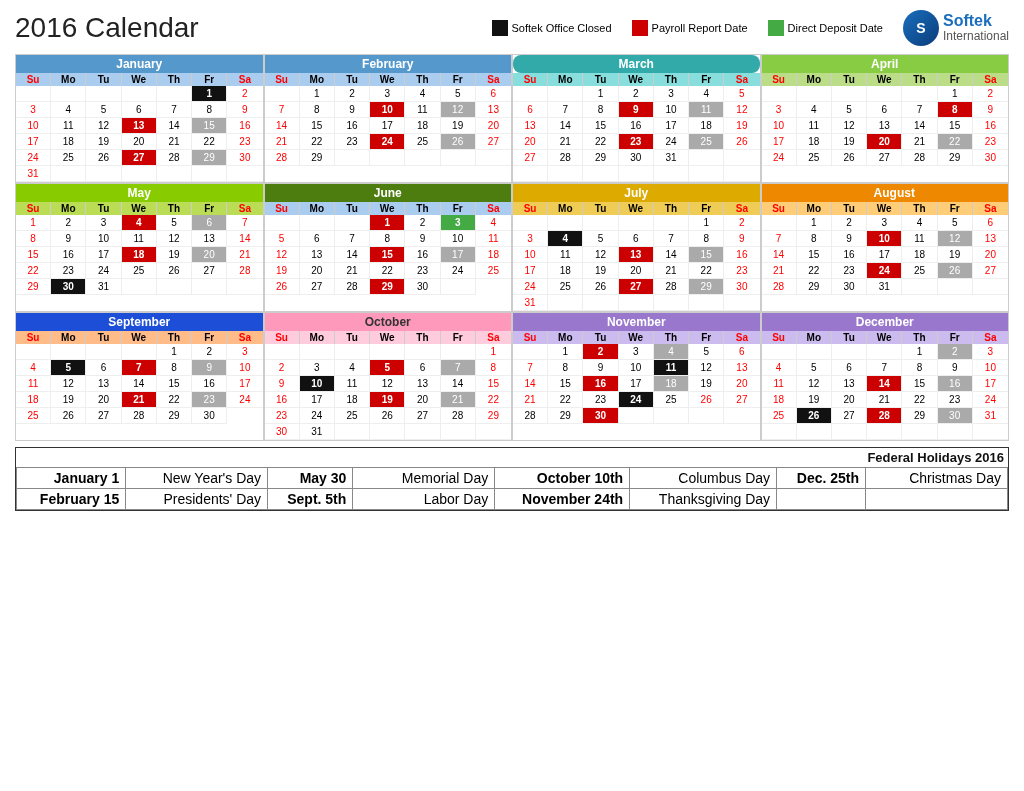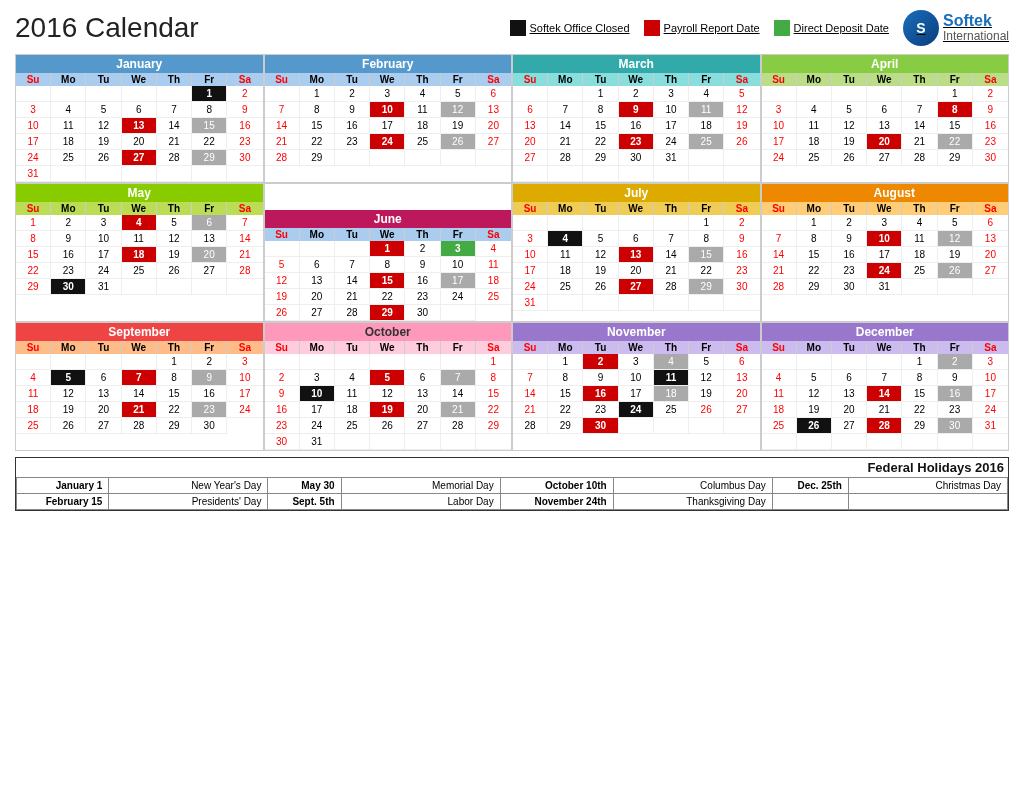--- a/index.html
+++ b/index.html
@@ -18,22 +18,21 @@
       margin-bottom: 8px;
     }
     .title {
       font-size: 28px;
       font-weight: normal;
       color: #222;
     }
     .legend {
       display: flex;
       align-items: center;
-      gap: 14px;
-      text-decoration: underline;
+      gap: 20px;
     }
     .legend-item {
       display: flex;
       align-items: center;
       gap: 4px;
       font-size: 11px;
     }
     .legend-box {
       width: 16px;
       height: 16px;
@@ -139,45 +138,45 @@
     }
     .holidays-title {
       font-size: 13px;
       font-weight: bold;
       padding: 2px 4px;
       color: #111;
     }
     .holidays-table {
       width: 100%;
       border-collapse: collapse;
-      font-size: 10px;
+      font-size: 14px;
     }
     .holidays-table td {
       padding: 2px 6px;
       border: 1px solid #888;
       vertical-align: top;
     }
     .holidays-table td.hdate {
       font-weight: bold;
       white-space: nowrap;
     }
     .holidays-table td.hname {
       min-width: 120px;
     }
 
     
     .jan-hdr { background: #5599cc; }
     .feb-hdr { background: #5599cc; }
-    .mar-hdr { background: #33aaaa; }
+    .mar-hdr { background: #33aaaa; border-radius: 8px; }
     .apr-hdr { background: #88cc44; }
     .may-hdr { background: #88cc00; }
-    .jun-hdr { background: #be185d; margin-top: 26px; }
+    .jun-hdr { background: #4d7c0f; }
     .jul-hdr { background: #ddaa00; }
     .aug-hdr { background: #ee8800; padding-left: 19px; }
-    .sep-hdr { background: #ef4444; }
+    .sep-hdr { background: #1d4ed8; }
     .oct-hdr { background: #ff99bb; color: #333 !important; }
     .nov-hdr { background: #9977cc; }
     .dec-hdr { background: #9977cc; }
 
     
     .jan-dow { background: #aaccee; }
     .feb-dow { background: #aaccee; }
     .mar-dow { background: #88dddd; }
     .apr-dow { background: #bbdd88; }
     .may-dow { background: #bbdd55; }

